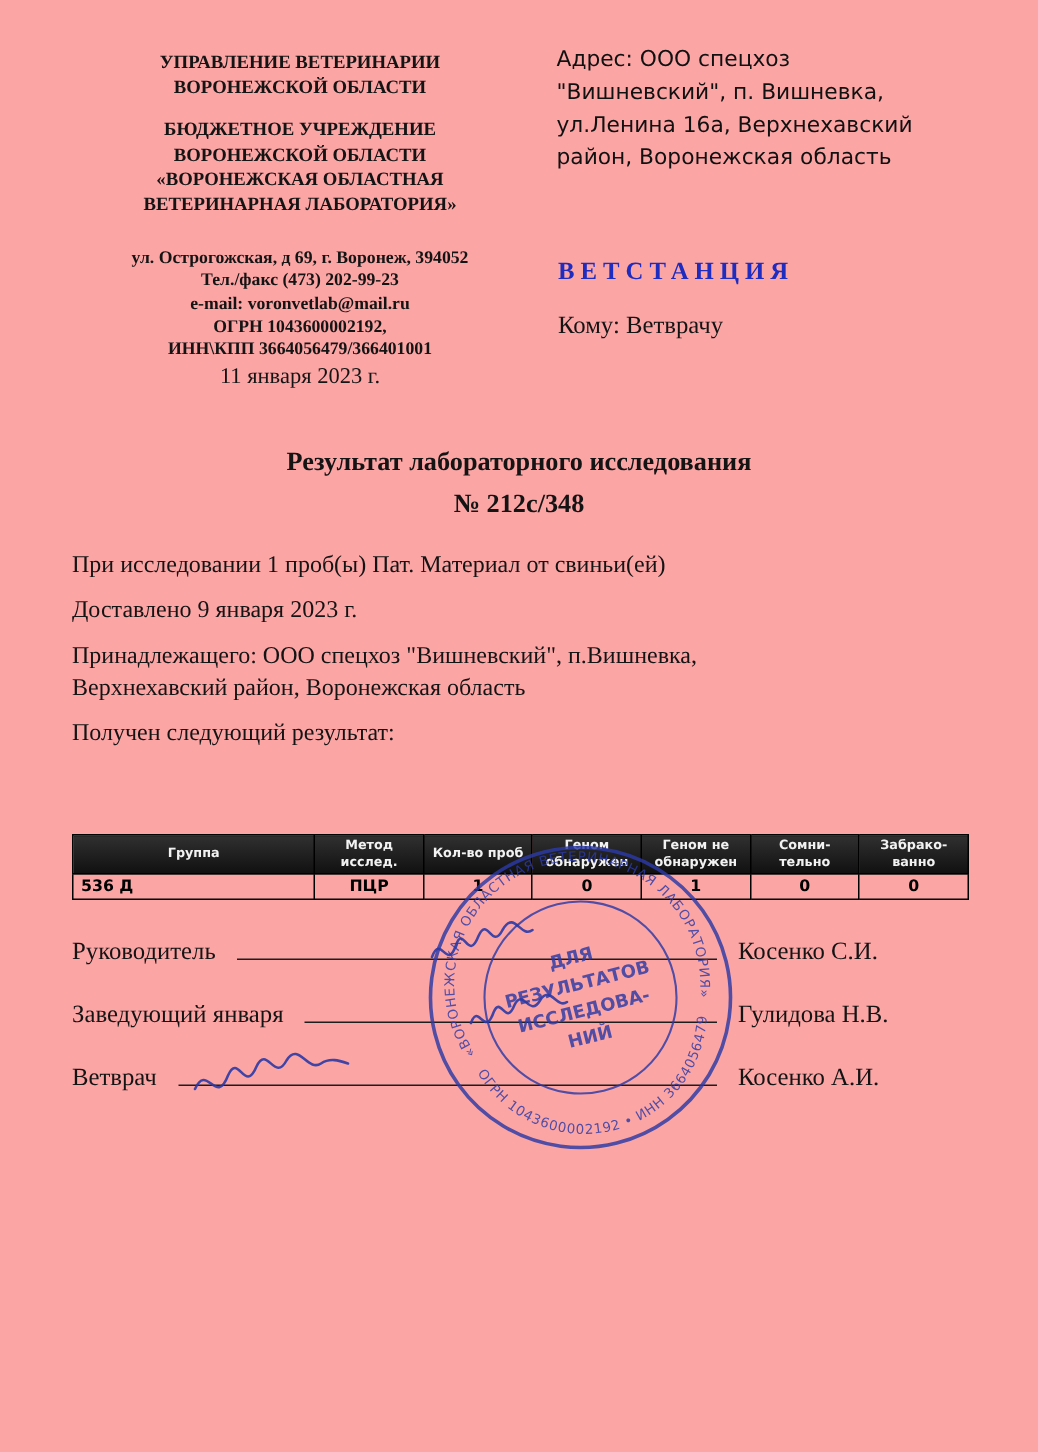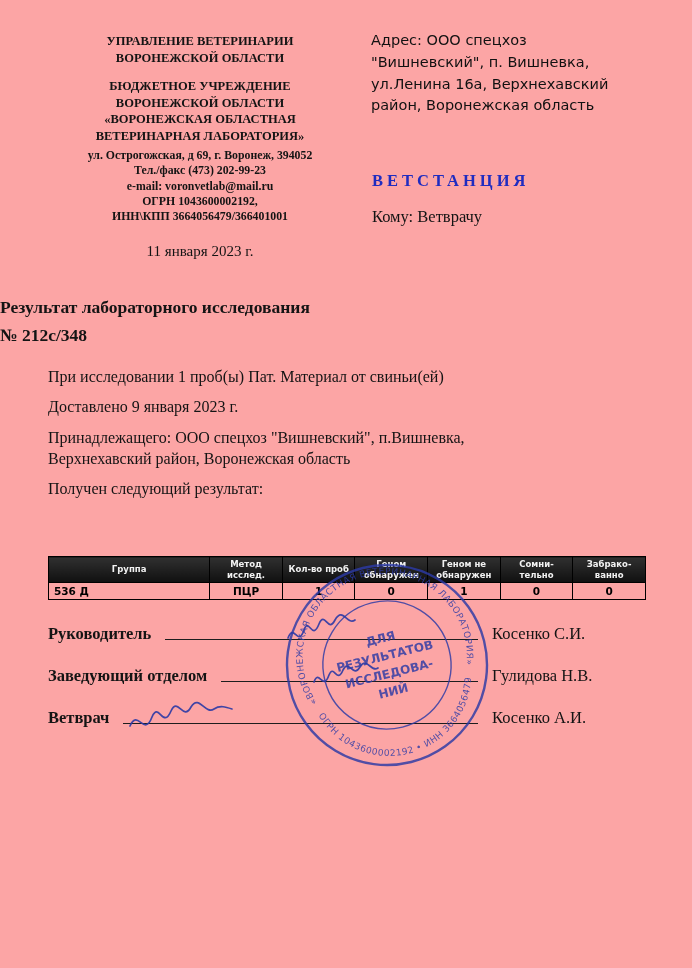--- a/index.html
+++ b/index.html
@@ -6,34 +6,34 @@
   .page {
     position:relative; width:692px; height:968px; background:#fca5a5;
     font-family:"Liberation Serif", serif; color:#141414; overflow:hidden;
   }
   .pre { white-space:pre-line; }
 
   
   .lh { position:absolute; top:33px; left:54px; width:292px; text-align:center; font-weight:bold; }
   .lh-block1 { font-size:12.5px; line-height:1.32; }
   .lh-block2 { font-size:12.5px; line-height:1.32; margin-top:12px; }
-  .lh-contacts { font-size:11.8px; line-height:1.3; margin-top:4px; }
+  .lh-contacts { font-size:11.8px; line-height:1.3; margin-top:20px; }
   .lh-contacts div { margin:0; }
   .date-line { position:absolute; top:243px; left:54px; width:292px; text-align:center;
     font-weight:normal; font-size:15px; }
 
   
   .recipient { position:absolute; top:30px; left:371px; width:300px;
     font-family:"DejaVu Sans", sans-serif; font-size:14.5px; line-height:1.5; color:#111; }
   .vetstamp { position:absolute; top:171px; left:372px; color:#1f2cc0;
     font-family:"Liberation Serif", serif; font-weight:bold; font-size:16.5px; letter-spacing:4px; }
   .komu { position:absolute; top:207px; left:372px; font-size:16.5px; }
 
   
-  .doc-title { position:absolute; top:293px; left:0; width:692px; text-align:left;
+  .doc-title { position:absolute; top:293px; left:0; width:692px; text-align:center;
     font-weight:bold; font-size:17.5px; line-height:1.6; }
 
   
   .body-text { position:absolute; top:366px; left:48px; width:600px; font-size:16px; }
   .body-text p { margin:0 0 9px 0; line-height:1.33; }
 
   
   .table-wrap { position:absolute; top:556px; left:48px; width:598px; }
   table.results { border-collapse:collapse; width:100%; font-family:"DejaVu Sans", sans-serif; }
   table.results th {
@@ -43,21 +43,21 @@
   table.results td {
     border:1px solid #000; font-size:10.5px; font-weight:bold; text-align:center; padding:2px 3px; color:#000;
   }
   table.results td.first { text-align:left; padding-left:5px; }
   col.c-group { width:27%; }
   col.c-std { width:12.16%; }
 
   
   .signatures { position:absolute; top:618px; left:48px; width:556px; }
   .sig-row { display:flex; align-items:flex-end; height:26px; margin-bottom:16px; font-size:16.5px; }
-  .sig-role { white-space:nowrap; padding-right:14px; font-weight:bold; }
+  .sig-role { white-space:nowrap; padding-right:14px; font-weight:normal; }
   .sig-line { flex:1; border-bottom:1.5px solid #1d1d1d; margin:0 14px 4px 0; }
   .sig-name { white-space:nowrap; width:112px; }
 
   
   .footer-note { position:absolute; top:757px; left:0; width:692px; text-align:center;
     font-weight:bold; font-size:12.5px; }
 
   
   .stamp-overlay { position:absolute; top:550px; left:272px; width:230px; height:230px;
     pointer-events:none; opacity:0.82; }
@@ -145,21 +145,21 @@
     </table>
   </div>
 
   <div class="signatures">
     <div class="sig-row">
       <span class="sig-role">Руководитель</span>
       <span class="sig-line"></span>
       <span class="sig-name">Косенко С.И.</span>
     </div>
     <div class="sig-row">
-      <span class="sig-role">Заведующий отделом</span>
+      <span class="sig-role">Заведующий января</span>
       <span class="sig-line"></span>
       <span class="sig-name">Гулидова Н.В.</span>
     </div>
     <div class="sig-row">
       <span class="sig-role">Ветврач</span>
       <span class="sig-line"></span>
       <span class="sig-name">Косенко А.И.</span>
     </div>
   </div>
 

